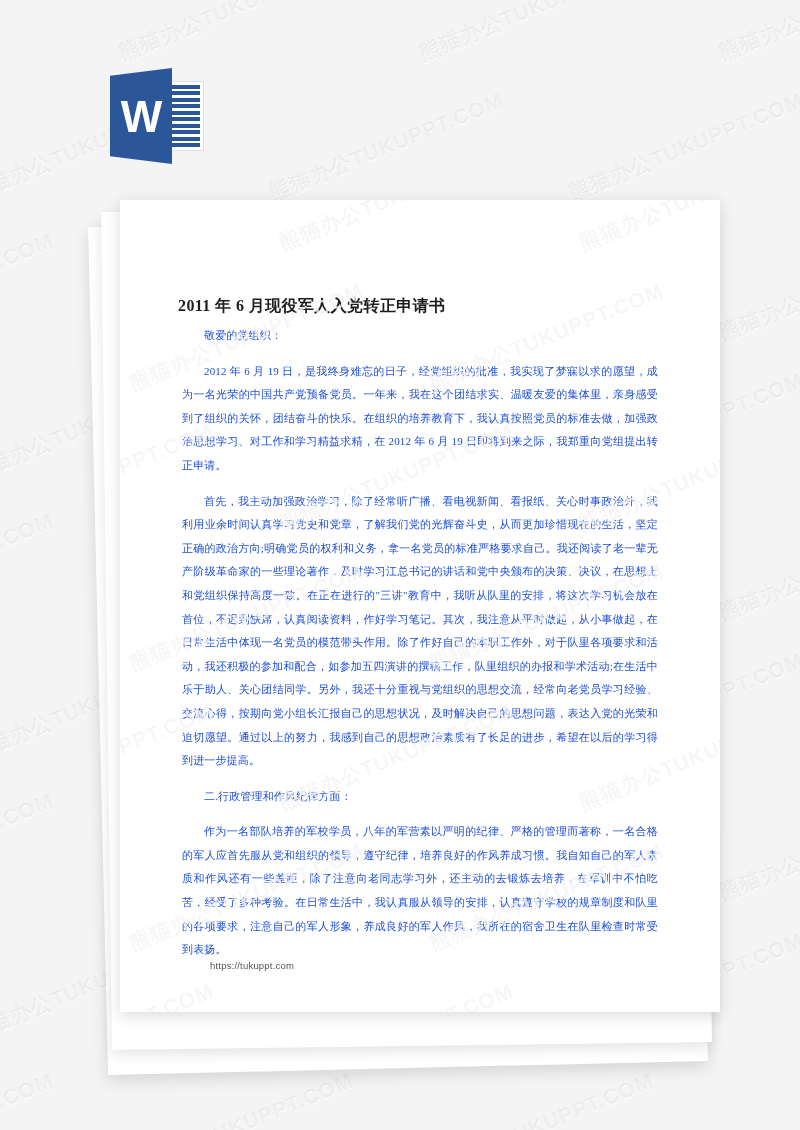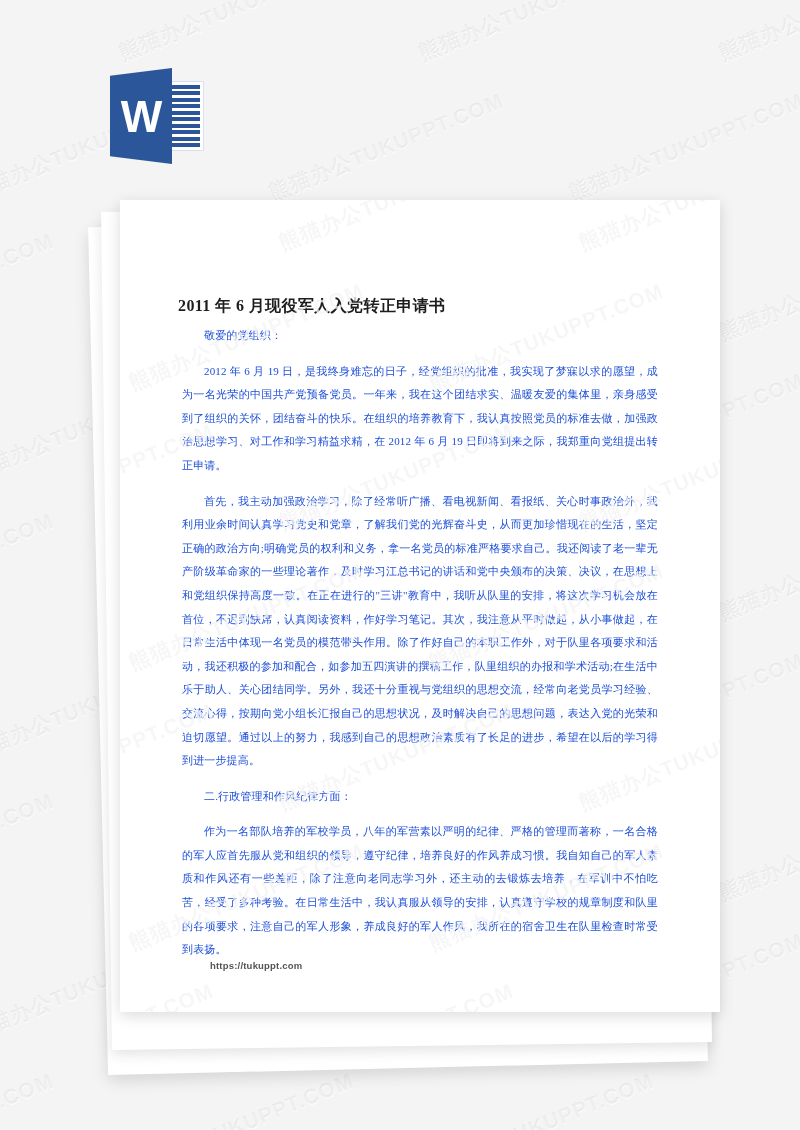--- a/index.html
+++ b/index.html
@@ -187,21 +187,21 @@
     text-indent: 2em;
     margin: 0 0 12px 0;
     letter-spacing: 0.15px;
   }
   #doc-footer-url {
     position: absolute;
     left: 62px;
     top: 760px;
     font-family: "Liberation Sans", "DejaVu Sans", sans-serif;
     font-size: 9.5px;
-    font-weight: 700;
+    font-weight: 400;
     color: #555555;
     letter-spacing: 0.2px;
     padding-left: 28px;
   }
 
   
   .sheet-wm {
     position: absolute;
     inset: 0;
     pointer-events: none;

